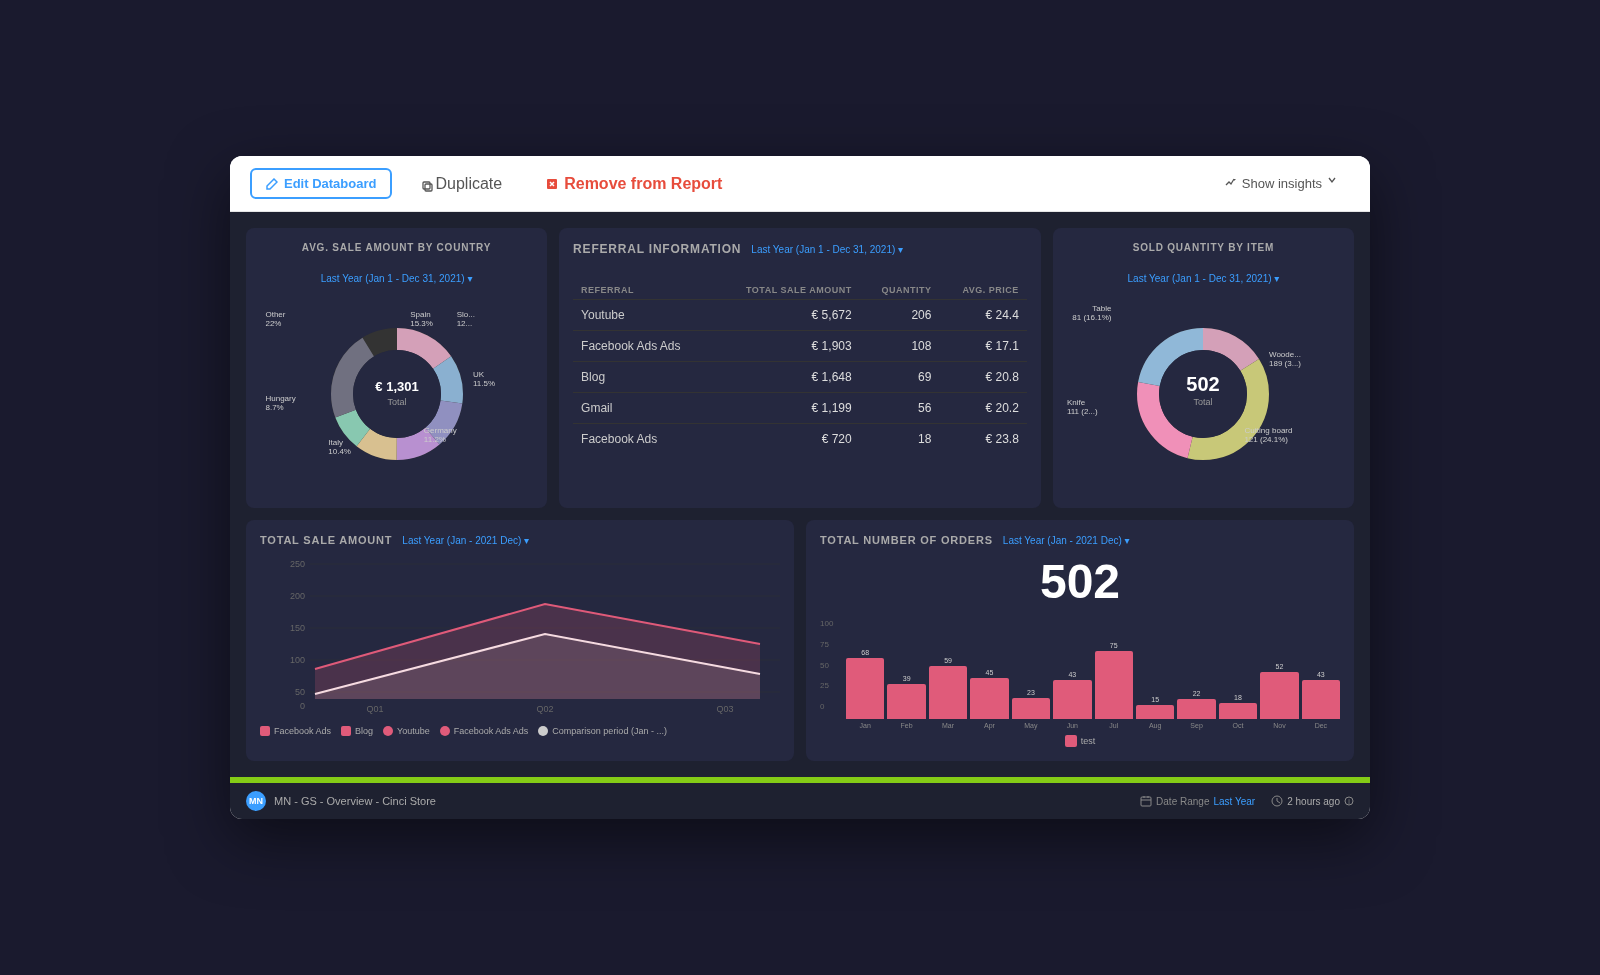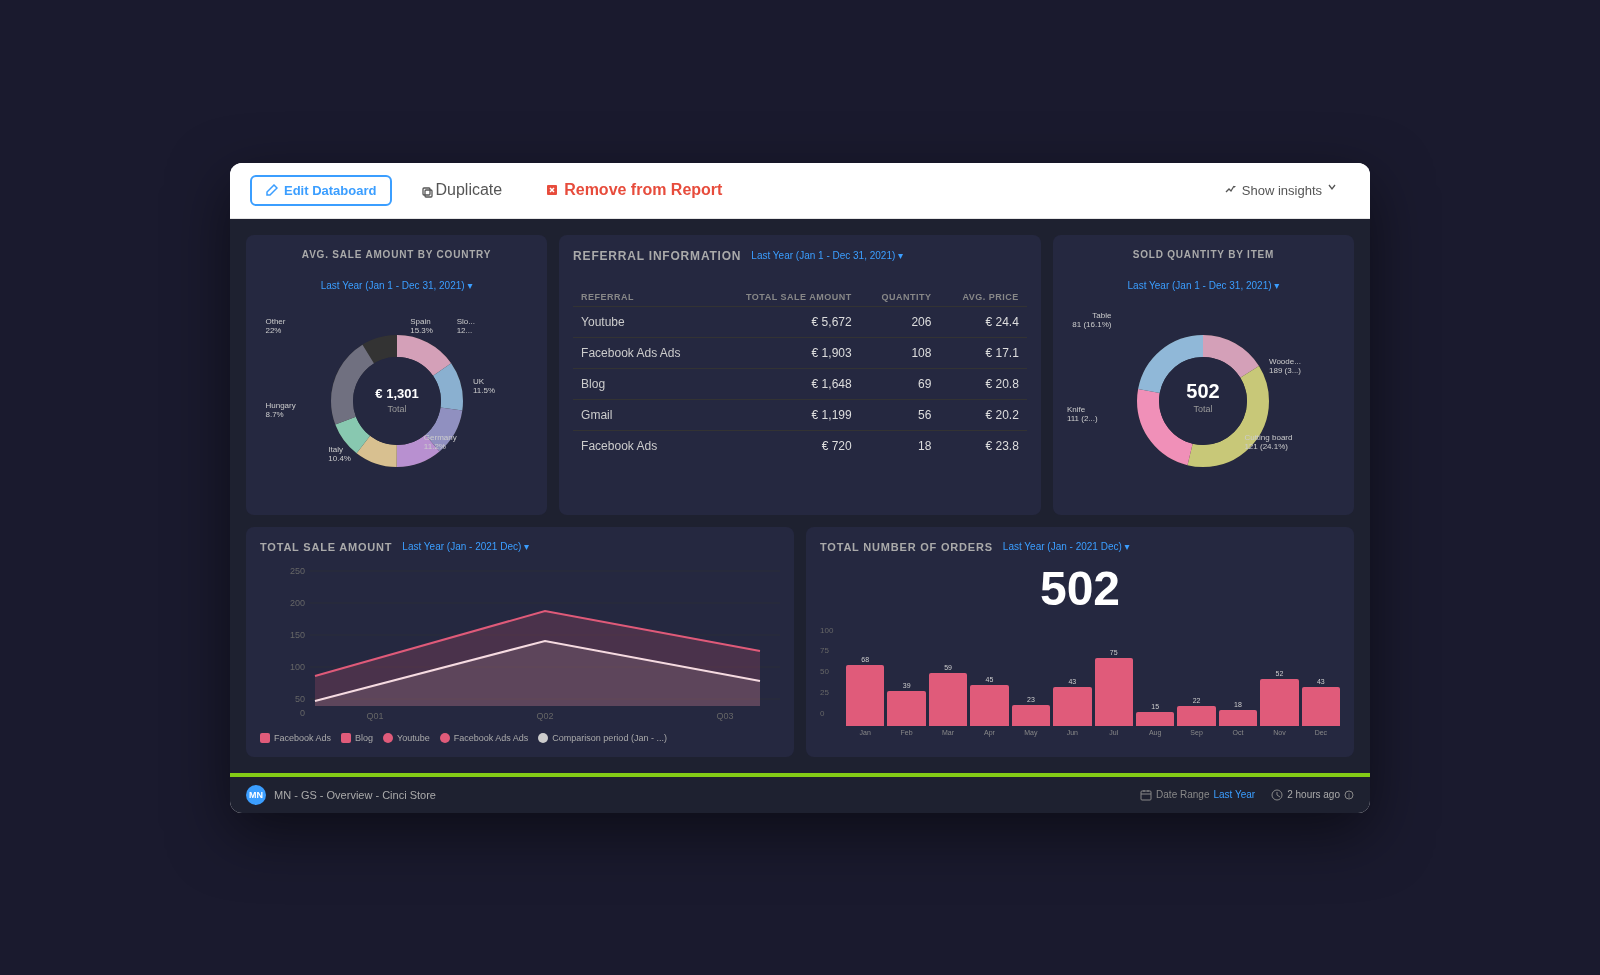--- a/index.html
+++ b/index.html
@@ -253,21 +253,21 @@
       padding-left: 20px;
     }
 
     
     .dashboard-footer {
       display: flex;
       align-items: center;
       justify-content: space-between;
       padding: 8px 16px;
       background: #1e2130;
-      border-top: 4px solid #84cc16;
+      border-top: 6px solid #84cc16;
     }
 
     .footer-left {
       display: flex;
       align-items: center;
       gap: 8px;
       font-size: 11px;
       color: #aaa;
     }
 
@@ -610,20 +610,24 @@
     <div style="width:100%;height:47px;background:#e05b7a;border-radius:2px 2px 0 0;"></div>
     <span style="font-size:7px;color:#888;margin-top:3px;">Nov</span>
   </div>
               <div style="display: flex; flex-direction: column; align-items: center; flex: 1 1 0%; justify-content: flex-end;">
     <span style="font-size:7px;color:#ccc;margin-bottom:2px;">43</span>
     <div style="width:100%;height:39px;background:#e05b7a;border-radius:2px 2px 0 0;"></div>
     <span style="font-size:7px;color:#888;margin-top:3px;">Dec</span>
   </div>
             </div>
         </div>
+        <div class="bar-test-legend">
+          <div style="width:12px;height:12px;background:#e05b7a;border-radius:2px;"></div>
+          <span>test</span>
+        </div>
       </div>
     </div>
   </div>
 
   <div class="dashboard-footer">
     <div class="footer-left">
       <div class="footer-logo">MN</div>
       <span>MN - GS - Overview - Cinci Store</span>
     </div>
     <div class="footer-right">

